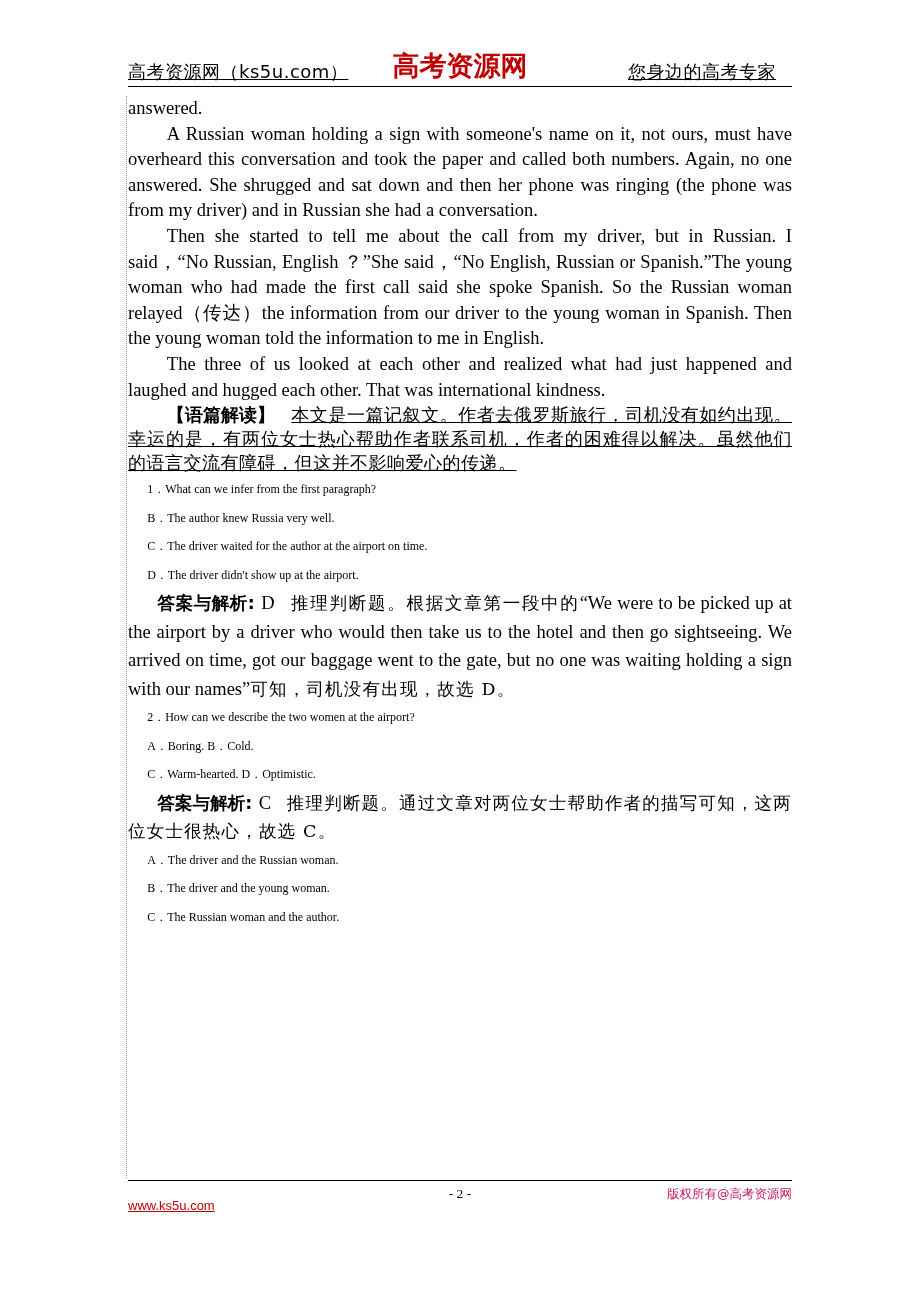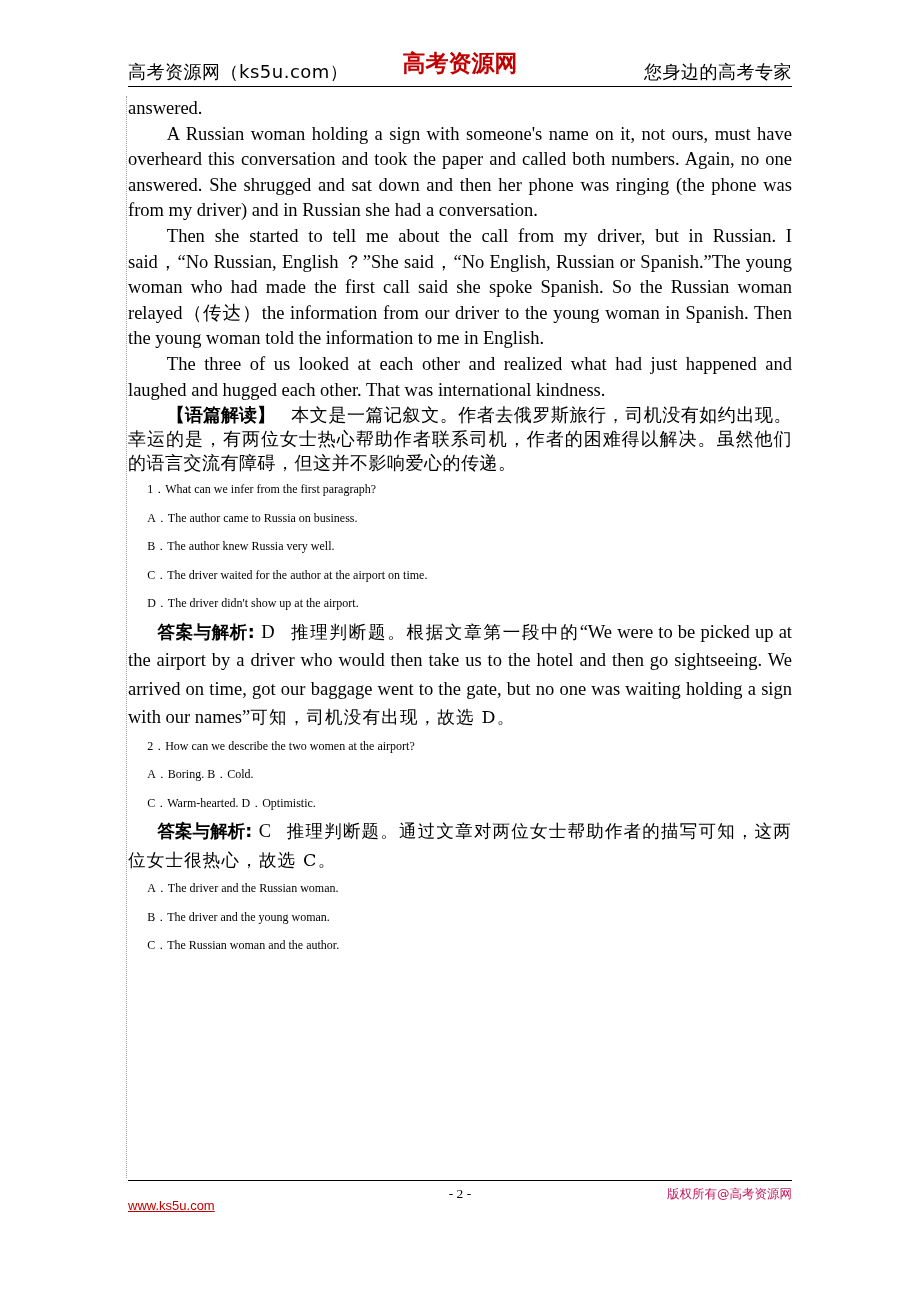--- a/index.html
+++ b/index.html
@@ -38,28 +38,28 @@
     color: #000;
     font-family: "Liberation Serif", serif;
     letter-spacing: 0px;
   }
   .header-center {
     position: absolute;
     left: 0;
     top: 0;
     width: 664px;
     text-align: center;
-    font-size: 23px;
+    font-size: 27px;
     color: #c00000;
     font-weight: bold;
     font-family: "Liberation Sans", sans-serif;
   }
   .header-right {
     position: absolute;
-    right: 0;
+    right: 16px;
     top: 12px;
     font-size: 13.5px;
     color: #000;
   }
   .header-rule {
     position: absolute;
     left: 128px;
     top: 86px;
     width: 664px;
     height: 0;
@@ -89,20 +89,21 @@
     line-height: 25.6px;
     text-align: justify;
     text-justify: inter-word;
     font-family: "Liberation Serif", serif;
   }
   p.indent { text-indent: 2.1em; }
   .cn {
     font-family: "DejaVu Sans", sans-serif;
     font-size: 18px;
     letter-spacing: 0.5px;
+    text-decoration: underline;
   }
   .cn-kai {
     font-family: "DejaVu Serif", serif;
     font-size: 17.5px;
     letter-spacing: 1.2px;
   }
   .bold-cn {
     font-family: "DejaVu Sans", sans-serif;
     font-weight: bold;
     font-size: 18px;
@@ -187,21 +188,20 @@
 
     <p class="indent">A Russian woman holding a sign with someone's name on it, not ours, must have overheard this conversation and took the paper and called both numbers. Again, no one answered. She shrugged and sat down and then her phone was ringing (the phone was from my driver) and in Russian she had a conversation.</p>
 
     <p class="indent">Then she started to tell me about the call from my driver, but in Russian. I said，“No Russian, English ？”She said，“No English, Russian or Spanish.”The young woman who had made the first call said she spoke Spanish. So the Russian woman relayed（传达）the information from our driver to the young woman in Spanish. Then the young woman told the information to me in English.</p>
 
     <p class="indent">The three of us looked at each other and realized what had just happened and laughed and hugged each other. That was international kindness.</p>
 
     <p class="para-analysis" style="text-indent:2.1em;"><span class="bold-cn">【语篇解读】</span><span class="cn" style="margin-left:0.9em;">本文是一篇记叙文。作者去俄罗斯旅行，司机没有如约出现。幸运的是，有两位女士热心帮助作者联系司机，作者的困难得以解决。虽然他们的语言交流有障碍，但这并不影响爱心的传递。</span></p>
 
     <p class="q-line">1．What can we infer from the first paragraph?</p>
-    <p class="q-line">A．The author came to Russia on business.</p>
     <p class="q-line">B．The author knew Russia very well.</p>
     <p class="q-line">C．The driver waited for the author at the airport on time.</p>
     <p class="q-line">D．The driver didn't show up at the airport.</p>
     <p class="ans-block" style="text-indent:1.6em;"><span class="ans-label">答案与解析:</span><span style="margin-left:0.35em;">D</span><span class="cn-kai" style="margin-left:0.9em;">推理判断题。根据文章第一段中的</span><span>“We were to be picked up at the airport by a driver who would then take us to the hotel and then go sightseeing. We arrived on time, got our baggage went to the gate, but no one was waiting holding a sign with our names”</span><span class="cn-kai">可知，司机没有出现，故选 D。</span></p>
 
     <p class="q-line">2．How can we describe the two women at the airport?</p>
     <p class="q-line">A．Boring.  B．Cold.</p>
     <p class="q-line">C．Warm-hearted.  D．Optimistic.</p>
     <p class="ans-block" style="text-indent:1.6em;"><span class="ans-label">答案与解析:</span><span style="margin-left:0.35em;">C</span><span class="cn-kai" style="margin-left:0.9em;">推理判断题。通过文章对两位女士帮助作者的描写可知，这两位女士很热心，故选 C。</span></p>
 

